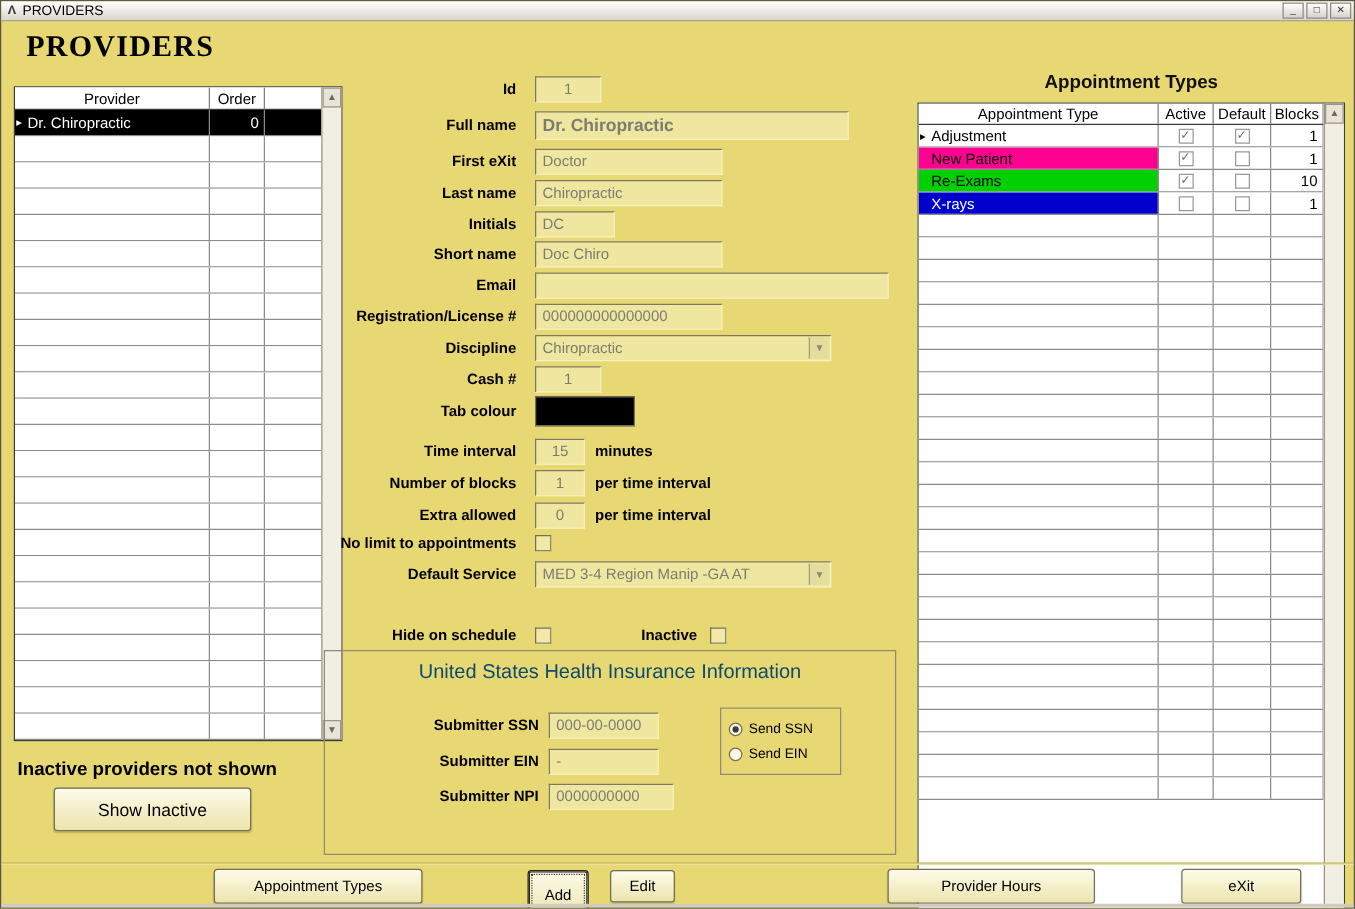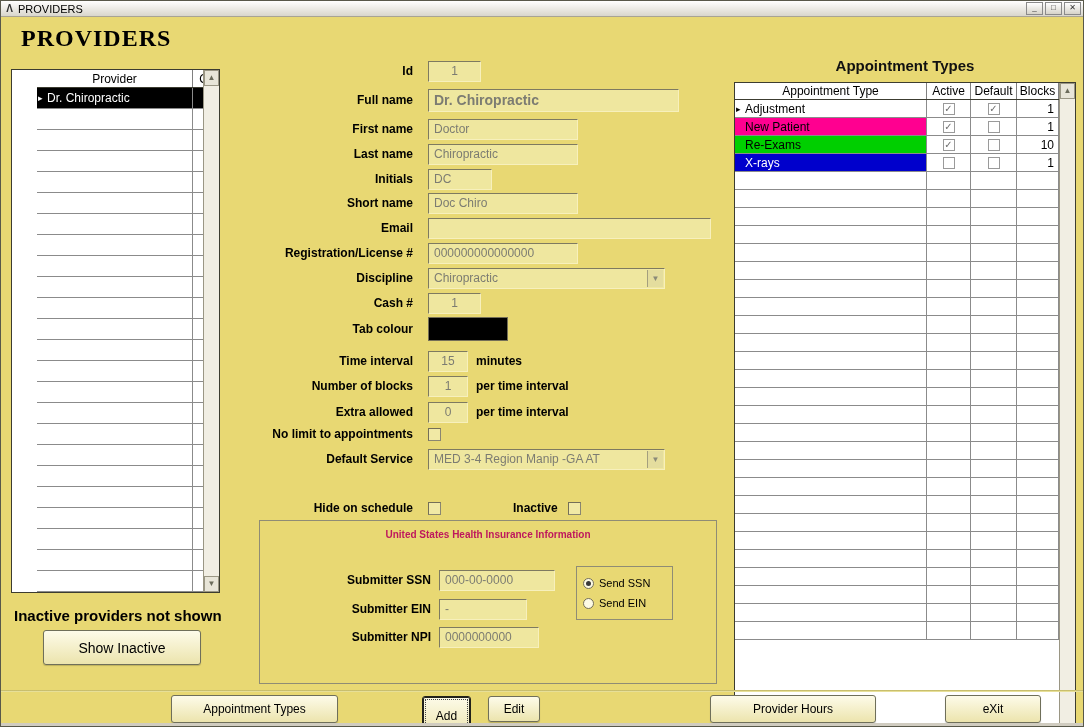--- a/index.html
+++ b/index.html
@@ -50,21 +50,21 @@
   .field.center { justify-content:center; }
   .field.big { height:23px; font-size:14px; font-weight:bold; }
   .dd { padding-right:20px; }
   .dd-btn { position:absolute; right:1px; top:1px; bottom:1px; width:16px; background:#e4dd9e; border-left:1px solid #a49f7e; color:#8a8a78; display:flex; align-items:center; justify-content:center; font-size:8px; }
   .suffix { font-size:12px; font-weight:600; margin-left:8px; color:#000; }
   .cbox { width:13px; height:13px; background:#F1E9A5; border:1px solid #8a8671; border-top-color:#746f58; border-left-color:#746f58; }
   .swatch { width:80px; height:24px; border:1px solid #746f58; }
 
   
   .groupbox { position:absolute; border:1px solid #8f8c75; }
-  .gb-title { text-align:center; font-size:10px; font-weight:700; margin-top:8px; color:#be185d; }
+  .gb-title { text-align:center; font-size:16px; font-weight:400; margin-top:8px; color:#0c4a6e; }
   .irow { position:absolute; left:268px; display:flex; align-items:center; height:22px; }
   .ilabel { flex:0 0 162px; text-align:right; margin-right:8px; font-size:12px; font-weight:600; }
   .radio-box { position:absolute; border:1px solid #8f8c75; padding:6px 6px; display:flex; flex-direction:column; justify-content:space-around; }
   .radio-row { display:flex; align-items:center; height:16px; }
   .radio { width:11px; height:11px; border-radius:50%; border:1px solid #746f58; background:#fdfae4; margin-right:5px; position:relative; }
   .radio.on::after { content:""; position:absolute; left:2px; top:2px; width:5px; height:5px; border-radius:50%; background:#3a3a3a; }
   .rlabel { font-size:11px; }
 
   
   .btn { position:absolute; border:1px solid #6f6f5a; border-radius:3px; background:linear-gradient(#fdfbe9,#ece4ad); font-size:12px; color:#000; font-family:"Liberation Sans", sans-serif; box-shadow:0 1px 1px rgba(0,0,0,0.18); cursor:default; }
@@ -81,21 +81,21 @@
   <div class="titlebar">
     <span class="app-icon">Λ</span>
     <span class="tb-title">PROVIDERS</span>
     <span class="winbtn">_</span>
     <span class="winbtn">□</span>
     <span class="winbtn">✕</span>
   </div>
 
   <div class="page-title">PROVIDERS</div>
 
-  <div class="gridbox" style="left:10px; top:68px; width:209px; height:524px;padding-left:25px;">
+  <div class="gridbox" style="left:10px; top:68px; width:263px; height:524px;">
     <div class="grid-main">
       <div class="ghead" style="height:18px;">
         <div class="ghcell" style="flex:0 0 156px;">Provider</div>
         <div class="ghcell" style="flex:0 0 44px;">Order</div>
       </div>
       <div class="gbody">
           <div class="prow sel">
             <div class="pcell pname"><div class="rowmark">▸</div>Dr. Chiropractic</div>
             <div class="pcell porder">0</div>
           </div>
@@ -251,21 +251,21 @@
 
   <div class="frow" style="top:59px;">
     <span class="flabel">Id</span>
     <span class="field center" style="width:53px;">1</span>
   </div>
   <div class="frow" style="top:88px;">
     <span class="flabel">Full name</span>
     <span class="field big" style="width:251px;">Dr. Chiropractic</span>
   </div>
   <div class="frow" style="top:117px;">
-    <span class="flabel">First name</span>
+    <span class="flabel">First eXit</span>
     <span class="field" style="width:150px;">Doctor</span>
   </div>
   <div class="frow" style="top:142px;">
     <span class="flabel">Last name</span>
     <span class="field" style="width:150px;">Chiropractic</span>
   </div>
   <div class="frow" style="top:167px;">
     <span class="flabel">Initials</span>
     <span class="field" style="width:64px;">DC</span>
   </div>
@@ -327,21 +327,21 @@
     <span class="cbox"></span>
     <span class="suffix" style="margin-left:72px;">Inactive</span>
     <span class="cbox" style="margin-left:10px;"></span>
   </div>
 
   <div class="groupbox" style="left:258px; top:519px; width:458px; height:164px;">
     <div class="gb-title">United States Health Insurance Information</div>
   </div>
   <div class="irow" style="top:568px;">
     <span class="ilabel">Submitter SSN</span>
-    <span class="field" style="width:116px;">000-00-0000</span>
+    <span class="field" style="width:88px;">000-00-0000</span>
   </div>
   <div class="irow" style="top:597px;">
     <span class="ilabel">Submitter EIN</span>
     <span class="field" style="width:88px;">-</span>
   </div>
   <div class="irow" style="top:625px;">
     <span class="ilabel">Submitter NPI</span>
     <span class="field" style="width:100px;">0000000000</span>
   </div>
   <div class="radio-box" style="left:575px; top:565px; width:97px; height:54px;">

